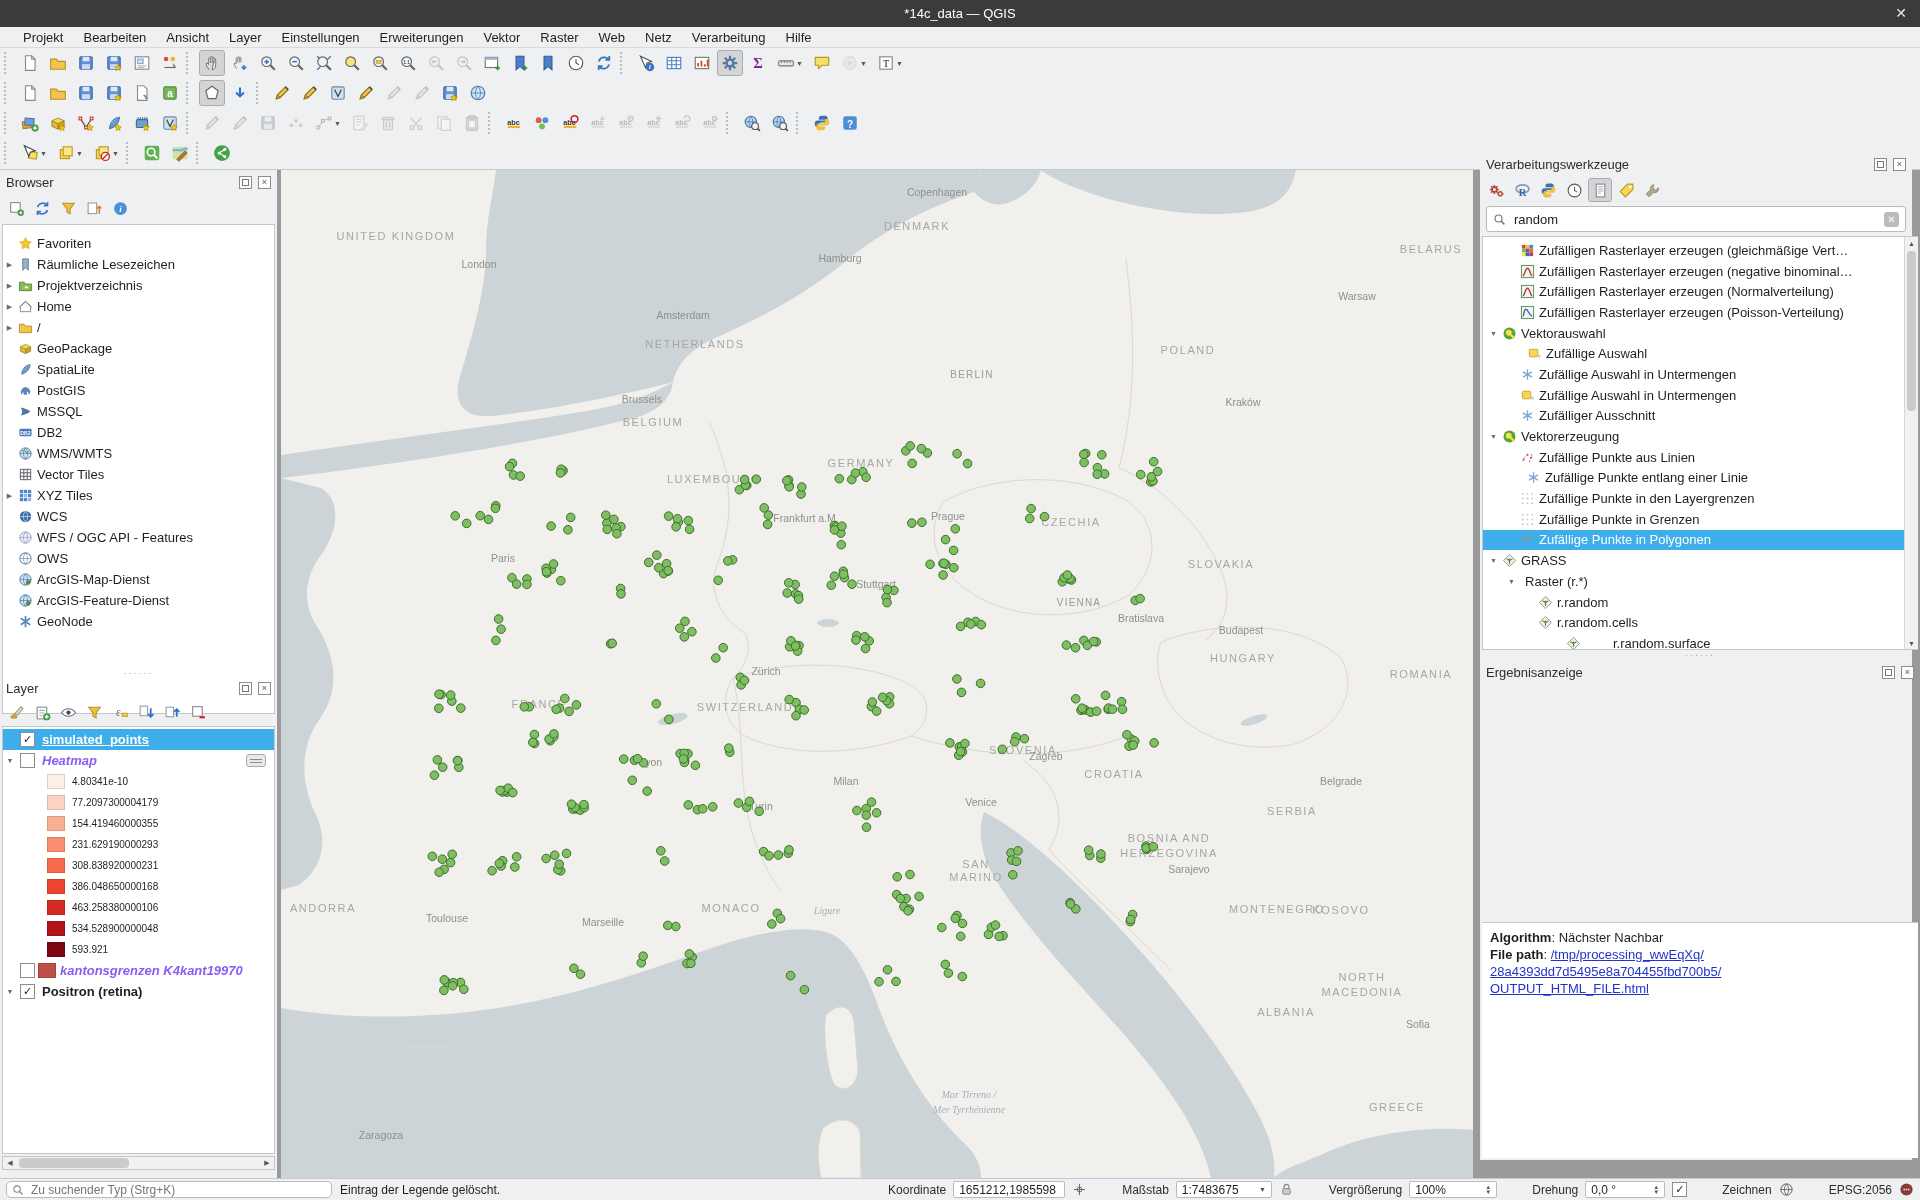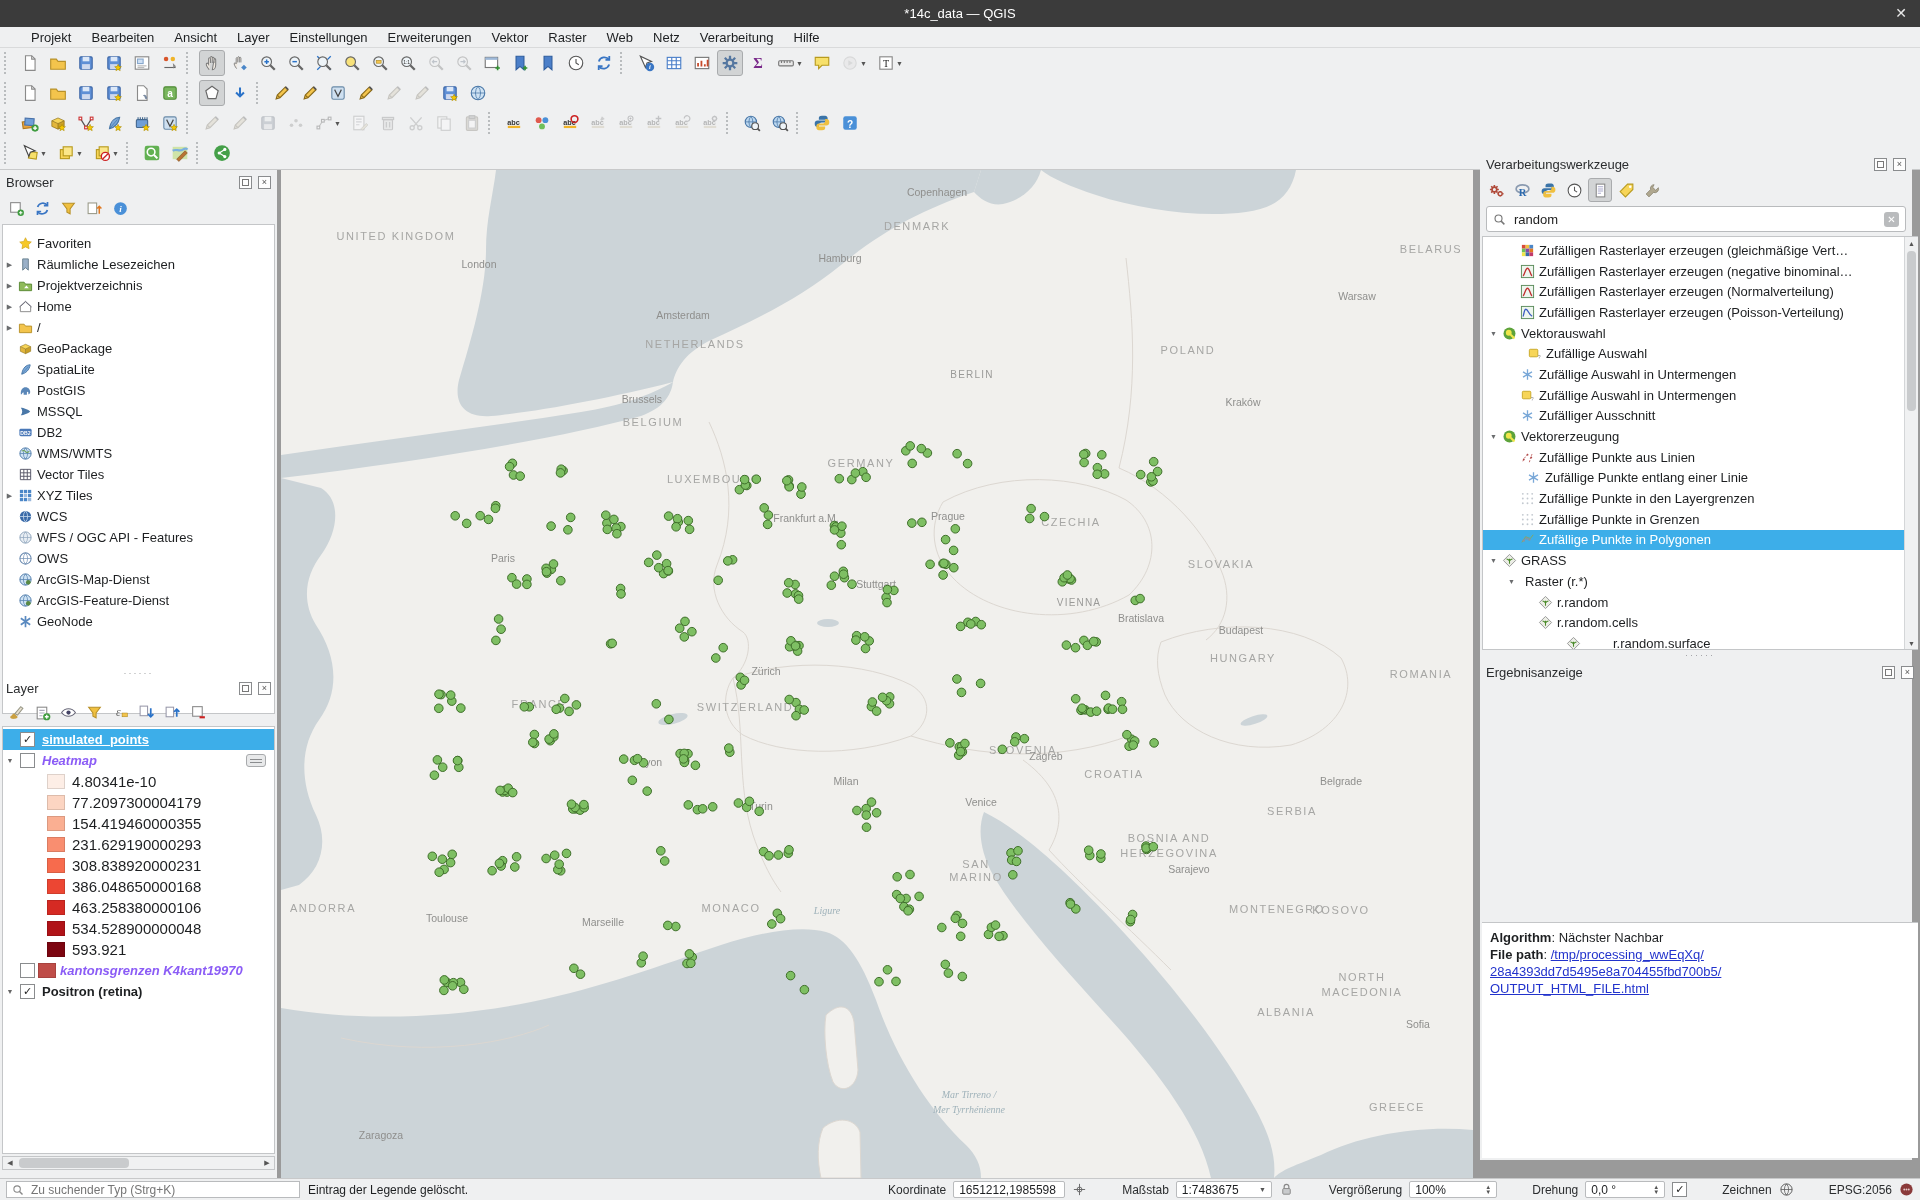--- a/index.html
+++ b/index.html
@@ -6,21 +6,21 @@
   body{width:1920px;height:1200px;position:relative;overflow:hidden;
        font-family:"Liberation Sans","DejaVu Sans",sans-serif;font-size:13px;color:#1d1f21;
        -webkit-font-smoothing:antialiased;}
   .abs{position:absolute;}
   
   #titlebar{left:0;top:0;width:1920px;height:27px;background:#3b3b3b;color:#fff;
             display:flex;align-items:center;justify-content:center;font-size:13px;}
   #win-close{position:absolute;right:10px;top:4px;width:18px;height:18px;color:#e8e8e8;
              display:flex;align-items:center;justify-content:center;font-size:14px;cursor:default;}
   #menubar{left:0;top:27px;width:1920px;height:21px;background:#eff0f1;border-bottom:1px solid #d9dadb;
-           display:flex;align-items:center;padding-left:22px;box-sizing:border-box;gap:2px;}
+           display:flex;align-items:center;padding-left:14px;box-sizing:border-box;gap:2px;}
   .menu-item{padding:2px 9px;border-radius:2px;}
   
   #toolbars{left:0;top:48px;width:1920px;height:122px;background:#eff0f1;border-bottom:1px solid #c8c9ca;box-sizing:border-box;}
   .tbrow{display:flex;align-items:center;height:30px;padding-left:2px;}
   .tb-handle{width:8px;height:22px;margin:0 2px;border-left:2px dotted #b9bcbe;}
   .tbi{width:26px;height:26px;border-radius:3px;display:flex;align-items:center;justify-content:center;position:relative;margin:0 1px;}
   .tbi svg{width:18px;height:18px;}
   .tbi.active{background:#d2d4d5;border:1px solid #a9abad;box-sizing:border-box;}
   .tbi.dis svg{opacity:.32;filter:grayscale(80%);}
   .tbi .dd{font-size:7px;color:#555;margin-left:1px;}
@@ -47,21 +47,21 @@
   .splitter-dots{height:10px;display:flex;align-items:center;justify-content:center;color:#9a9c9e;font-size:9px;letter-spacing:2px;}
   
   .cb{width:13px;height:13px;border:1px solid #8a8c8e;background:#fff;flex:none;margin:0 3px;
       display:flex;align-items:center;justify-content:center;font-size:11px;color:#222;}
   .lrow{display:flex;align-items:center;height:21px;white-space:nowrap;}
   .lrow.sel{background:#3daee9;}
   .lrow.sel .llabel{color:#fff;font-weight:bold;text-decoration:underline;}
   .llabel{padding-left:4px;}
   .italic{font-style:italic;color:#8b5cf6;font-weight:bold;}
   .swatch{width:16px;height:13px;flex:none;border:1px solid rgba(0,0,0,.12);}
-  .legend-row{display:flex;align-items:center;height:21px;padding-left:44px;gap:7px;font-size:15px;}
+  .legend-row{display:flex;align-items:center;height:21px;padding-left:44px;gap:7px;font-size:10px;}
   .ind-btn{margin-left:auto;margin-right:8px;width:20px;height:13px;border:1px solid #a8aaac;border-radius:3px;background:#e8e9ea;
            display:flex;flex-direction:column;justify-content:center;gap:2px;padding:0 3px;box-sizing:border-box;}
   .ind-btn i{height:1px;background:#8a8c8e;display:block;}
   
   .hscroll{background:#f0f1f2;border:1px solid #c4c6c8;box-sizing:border-box;display:flex;align-items:center;}
   .hscroll .arr{width:14px;text-align:center;font-size:7px;color:#555;}
   .hscroll .track{flex:1;height:100%;position:relative;}
   .hscroll .thumb{position:absolute;top:1px;bottom:1px;background:#c9cbcd;border-radius:4px;}
   .vscroll{position:absolute;width:13px;background:#f0f1f2;border-left:1px solid #d4d6d8;}
   .vscroll .arr{height:12px;display:flex;align-items:center;justify-content:center;font-size:7px;color:#555;}
@@ -81,21 +81,21 @@
   
   #map-wrap{left:281px;top:170px;width:1192px;height:1008px;background:#f1f0ed;}
   #map-wrap svg{display:block;}
   .lbl-c{fill:#a6a6a4;font-size:11px;letter-spacing:1.6px;font-family:"Liberation Sans",sans-serif;}
   .lbl-t{fill:#8f8f8d;font-size:10.5px;font-family:"Liberation Sans",sans-serif;}
   .lbl-T{fill:#9a9a98;font-size:10px;letter-spacing:1.2px;font-family:"Liberation Sans",sans-serif;}
   .lbl-s{fill:#9fb2ba;font-size:10px;font-style:italic;font-family:"Liberation Serif",serif;}
   
   #statusbar{left:0;top:1178px;width:1920px;height:22px;background:#eff0f1;border-top:1px solid #c8c9ca;
              display:flex;align-items:center;font-size:12px;box-sizing:border-box;padding:0 6px;gap:8px;}
-  #status-search{display:flex;align-items:center;gap:5px;background:#fff;border:1px solid #b9bbbd;border-radius:0;height:17px;width:294px;padding:0 5px;box-sizing:border-box;}
+  #status-search{display:flex;align-items:center;gap:5px;background:#fff;border:1px solid #b9bbbd;border-radius:5px;height:17px;width:326px;padding:0 5px;box-sizing:border-box;}
   #status-search input{border:none;outline:none;flex:1;font-size:12px;font-family:inherit;background:transparent;color:#333;}
   .sb-field{background:#fff;border:1px solid #b9bbbd;border-radius:2px;height:17px;display:flex;align-items:center;padding:0 5px;box-sizing:border-box;}
   .sb-spin{display:flex;flex-direction:column;justify-content:center;font-size:6px;color:#555;line-height:5px;margin-left:3px;}
   .sb-label{color:#2b2d2f;margin-left:28px;}
   .sb-icon svg{width:15px;height:15px;display:block;}
   .sb-right{margin-left:auto;display:flex;align-items:center;gap:7px;}
 </style>
 </head>
 <body>
 

